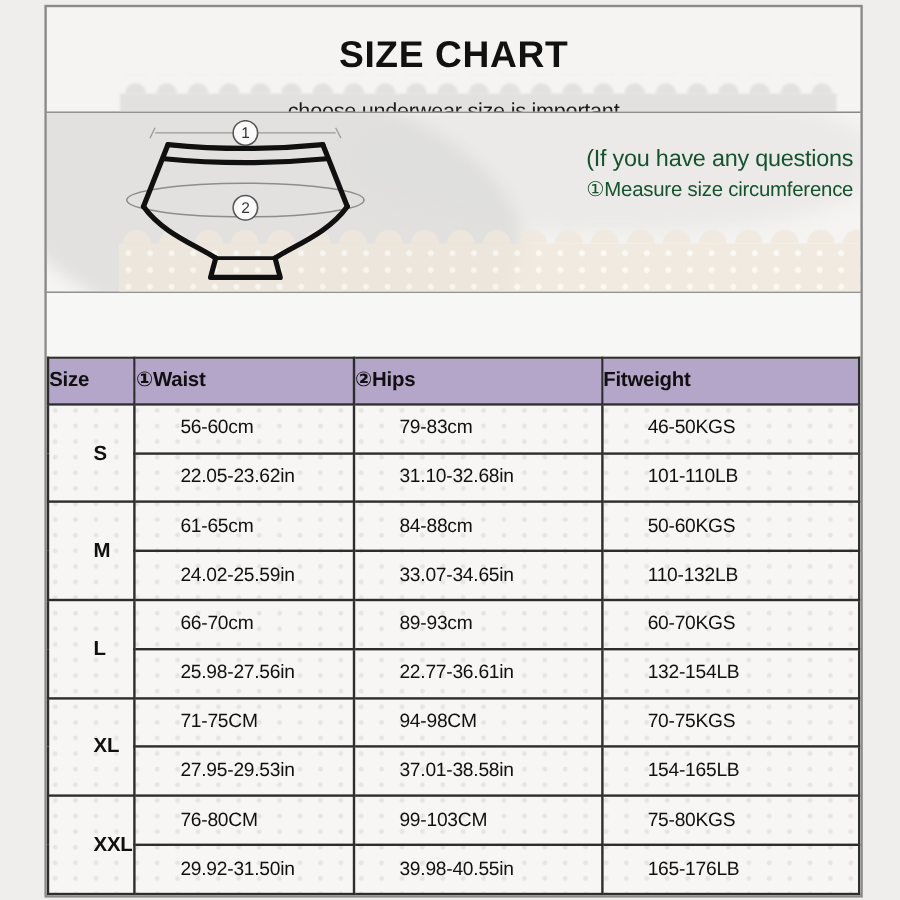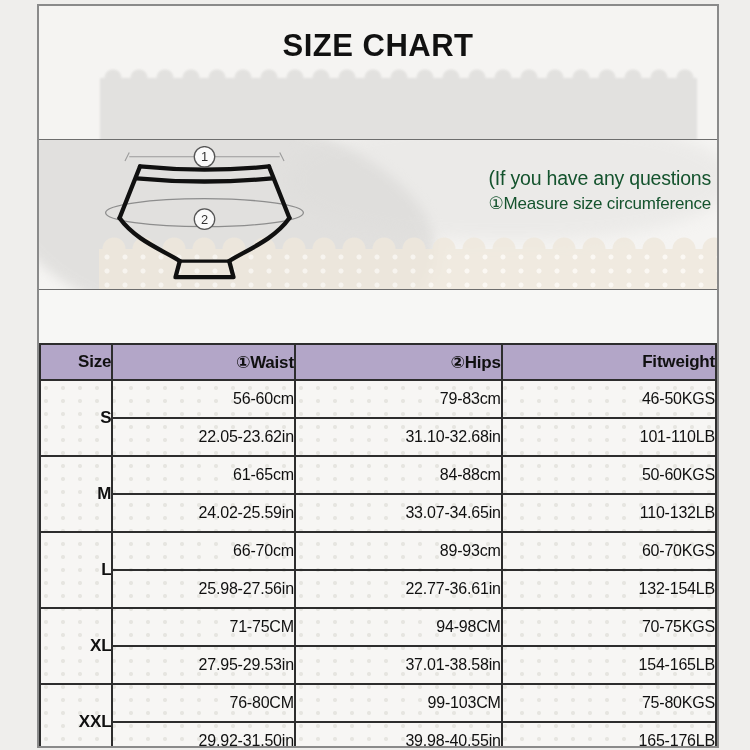--- a/index.html
+++ b/index.html
@@ -14,21 +14,21 @@
   }
   .panel {
     position:absolute; left:37px; top:4px; width:682px; height:744px;
     border:2px solid #8a8a8a;
     background:#f5f4f2;
     display:flex; flex-direction:column;
   }
   .section { position:relative; overflow:hidden; }
 
   
-  .sec-title { height:134px; border-bottom:1px solid #6d6d6d; text-align:center; }
+  .sec-title { height:88px; border-bottom:1px solid #6d6d6d; text-align:center; }
   .ghost-lace-dark {
     position:absolute; left:9%; right:3%; top:56px; height:120px;
     opacity:.55; filter:blur(1px);
   }
   .ghost-lace-dark .bumps {
     height:16px;
     background:radial-gradient(circle 9px at 50% 100%, #d3d2d0 8px, transparent 9px);
     background-size:26px 16px; background-repeat:repeat-x;
   }
   .ghost-lace-dark .body { height:104px; background:#d3d2d0; }
@@ -74,39 +74,40 @@
 
   
   .sec-table { flex:1; }
   table.size-table {
     width:100%; height:100%; border-collapse:collapse; table-layout:fixed;
     background:
       radial-gradient(circle 2px at 6px 5px, rgba(210,208,200,.45) 1.5px, transparent 2.5px) 0 0/17px 13px repeat,
       #f7f6f4;
   }
   .size-table th, .size-table td {
-    border:2px solid #2d2d2d; text-align:right; vertical-align:middle;
+    border:2px solid #2d2d2d; text-align:left; vertical-align:middle;
     font-size:16px; color:#101010; overflow:hidden; white-space:nowrap;
   }
   .size-table th { background:#b3a6c8; font-weight:bold; font-size:17px; height:36px; }
   .size-table td { height:38px;padding-left:37px; }
   .size-table td.size-cell { font-weight:bold; font-size:17px; }
   .size-table tr.subrow td { border-top-width:1px; }
 </style>
 </head>
 <body>
 
 <div class="panel">
 
   <div class="section sec-title">
     <div class="ghost-lace-dark">
       <div class="bumps"></div>
         <div class="body"></div>
     </div>
     <div class="main-title">SIZE CHART</div>
+    <div class="sub-title">choose underwear size is important</div>
   </div>
 
   <div class="section sec-diagram">
     <div class="ghost-blob"></div>
     <div class="ghost-blob2"></div>
     <div class="cream-lace">
       <div class="bumps"></div>
         <div class="body"></div>
     </div>
 

